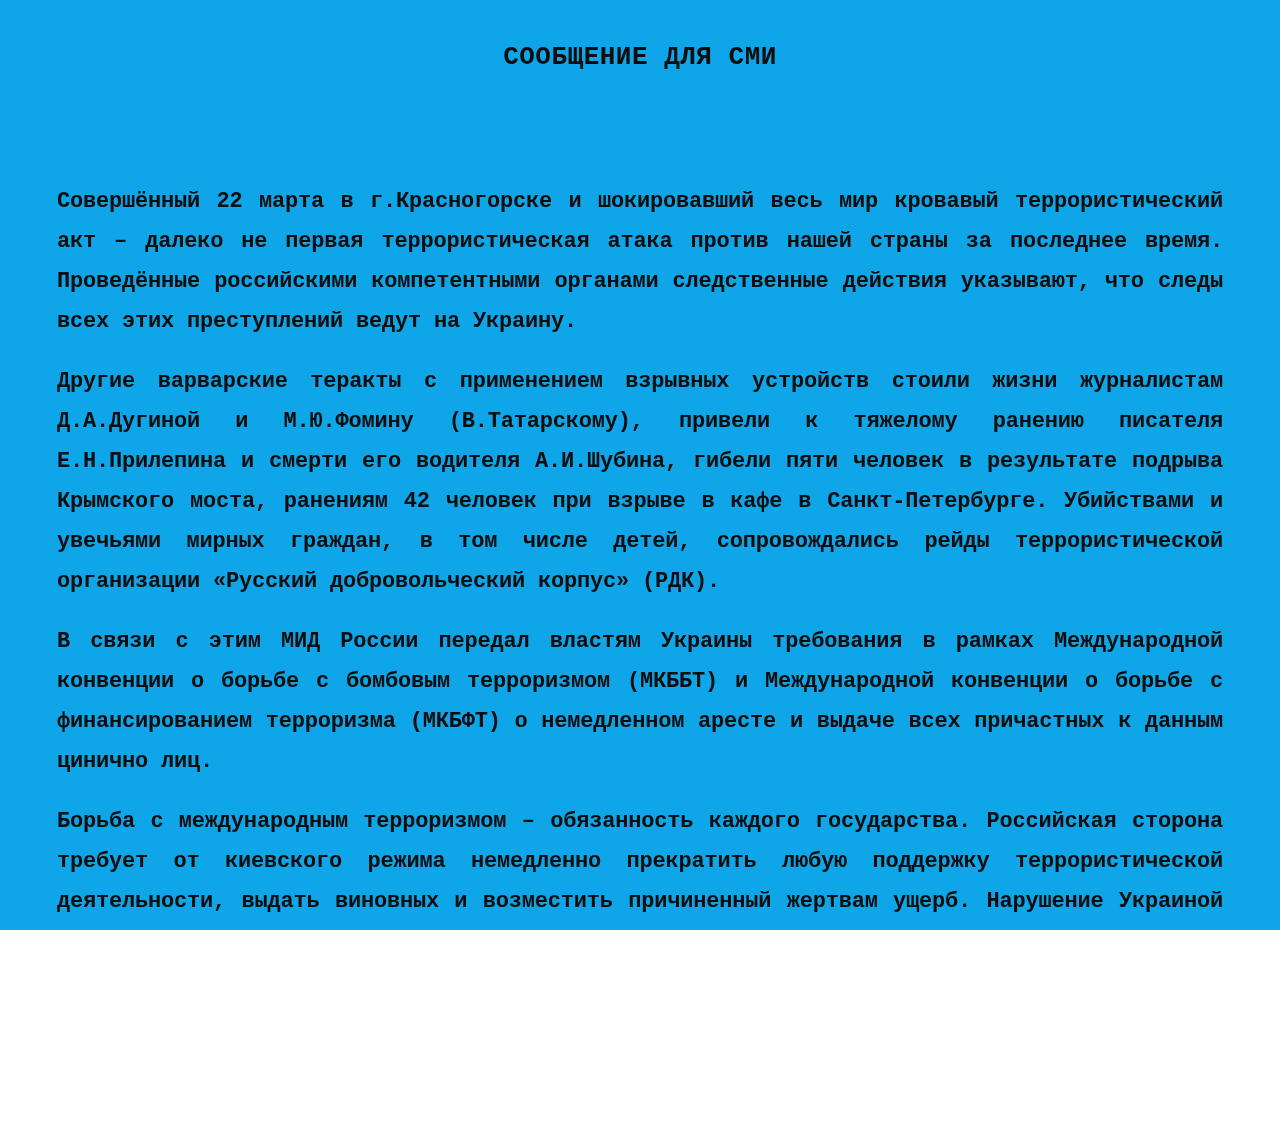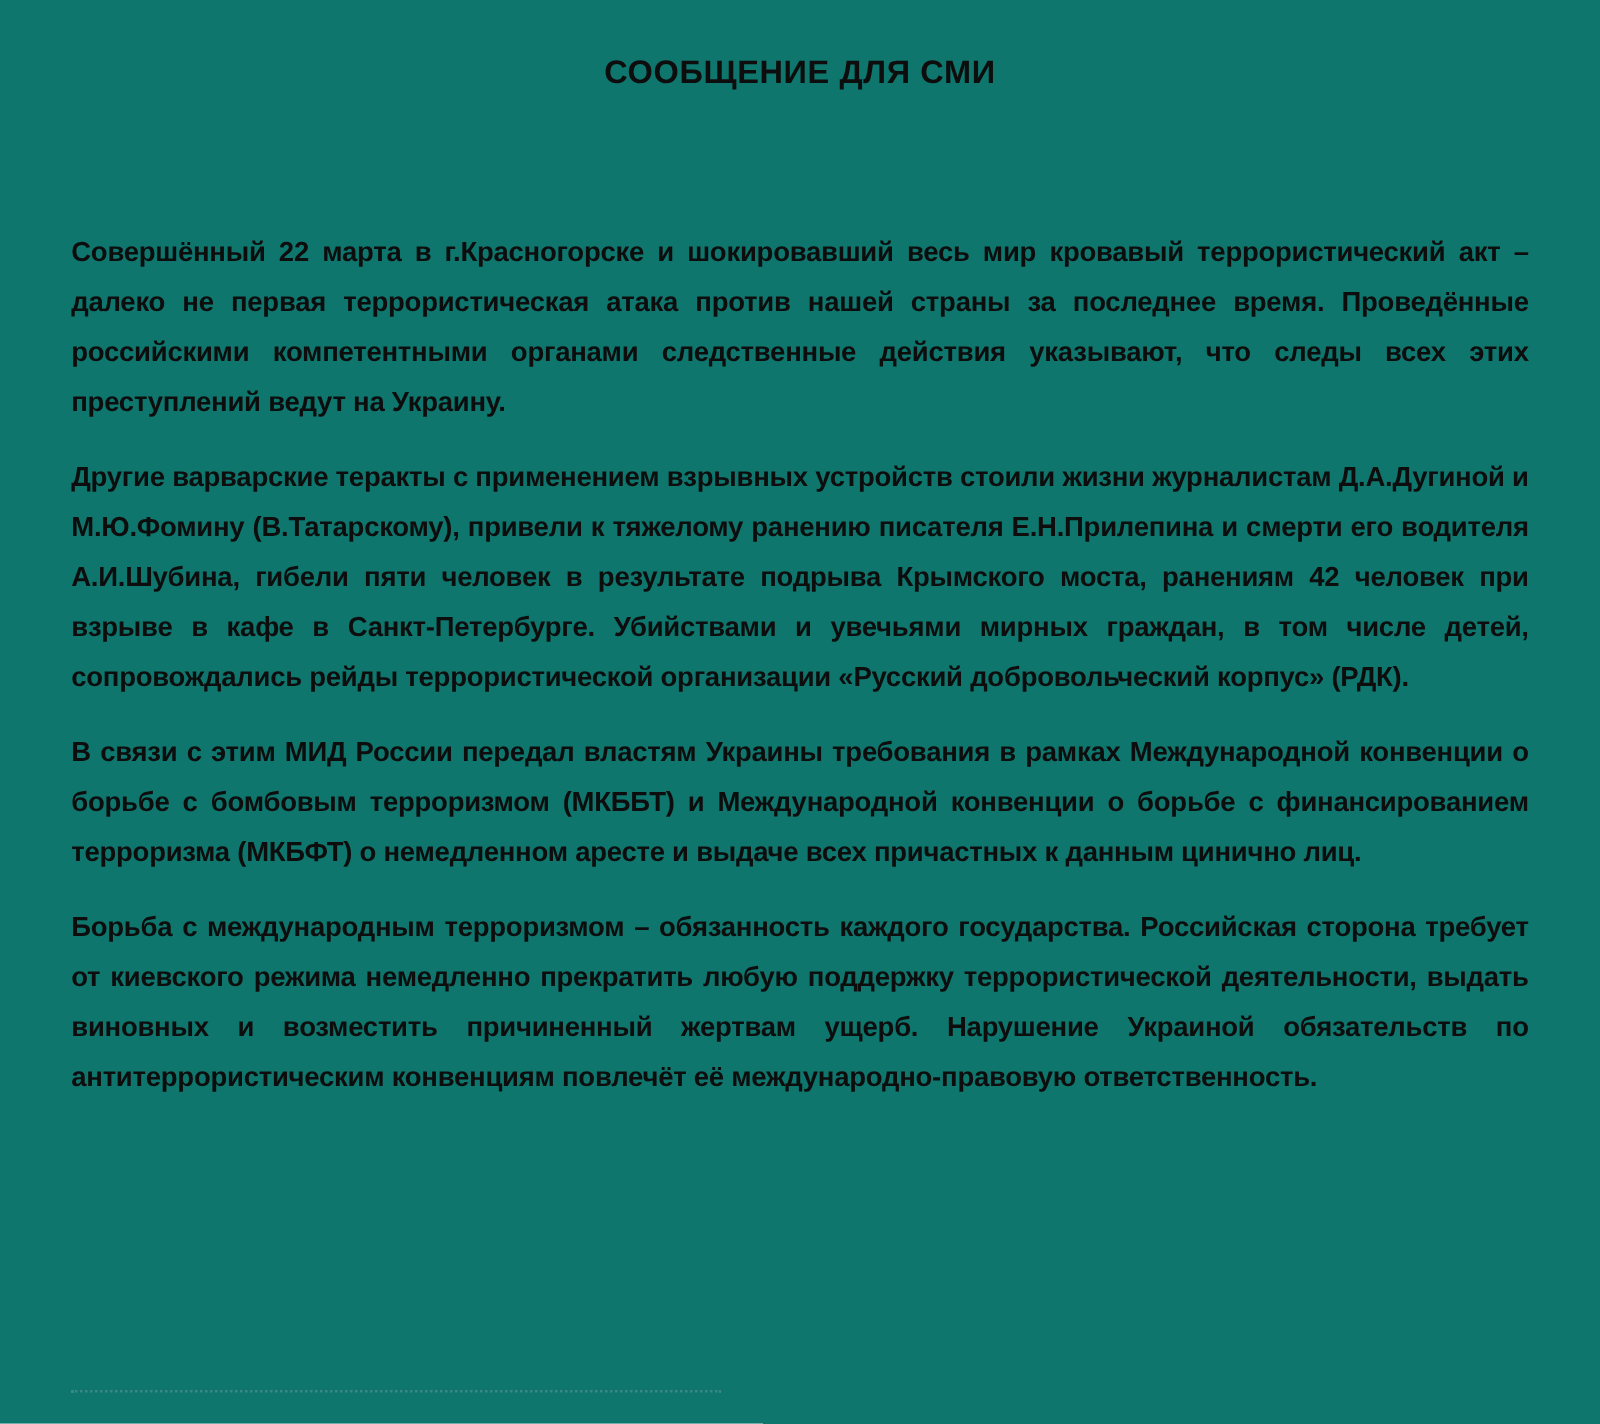--- a/index.html
+++ b/index.html
@@ -3,24 +3,24 @@
 <meta charset="utf-8">
 <style>
   html, body {
     margin: 0;
     padding: 0;
     background: #ffffff;
   }
   .page {
     position: relative;
     width: 1280px;
-    height: 1139px;
-    background: #0f766e;
+    height: 930px;
+    background: #0ea5e9;
     overflow: hidden;
-    font-family: Liberation Sans, sans-serif;
+    font-family: Liberation Mono, monospace;
     color: #0d0d0d;
   }
   .doc-title {
     position: absolute;
     top: 42px;
     left: 0;
     right: 0;
     text-align: center;
     font-size: 26px;
     font-weight: 700;

